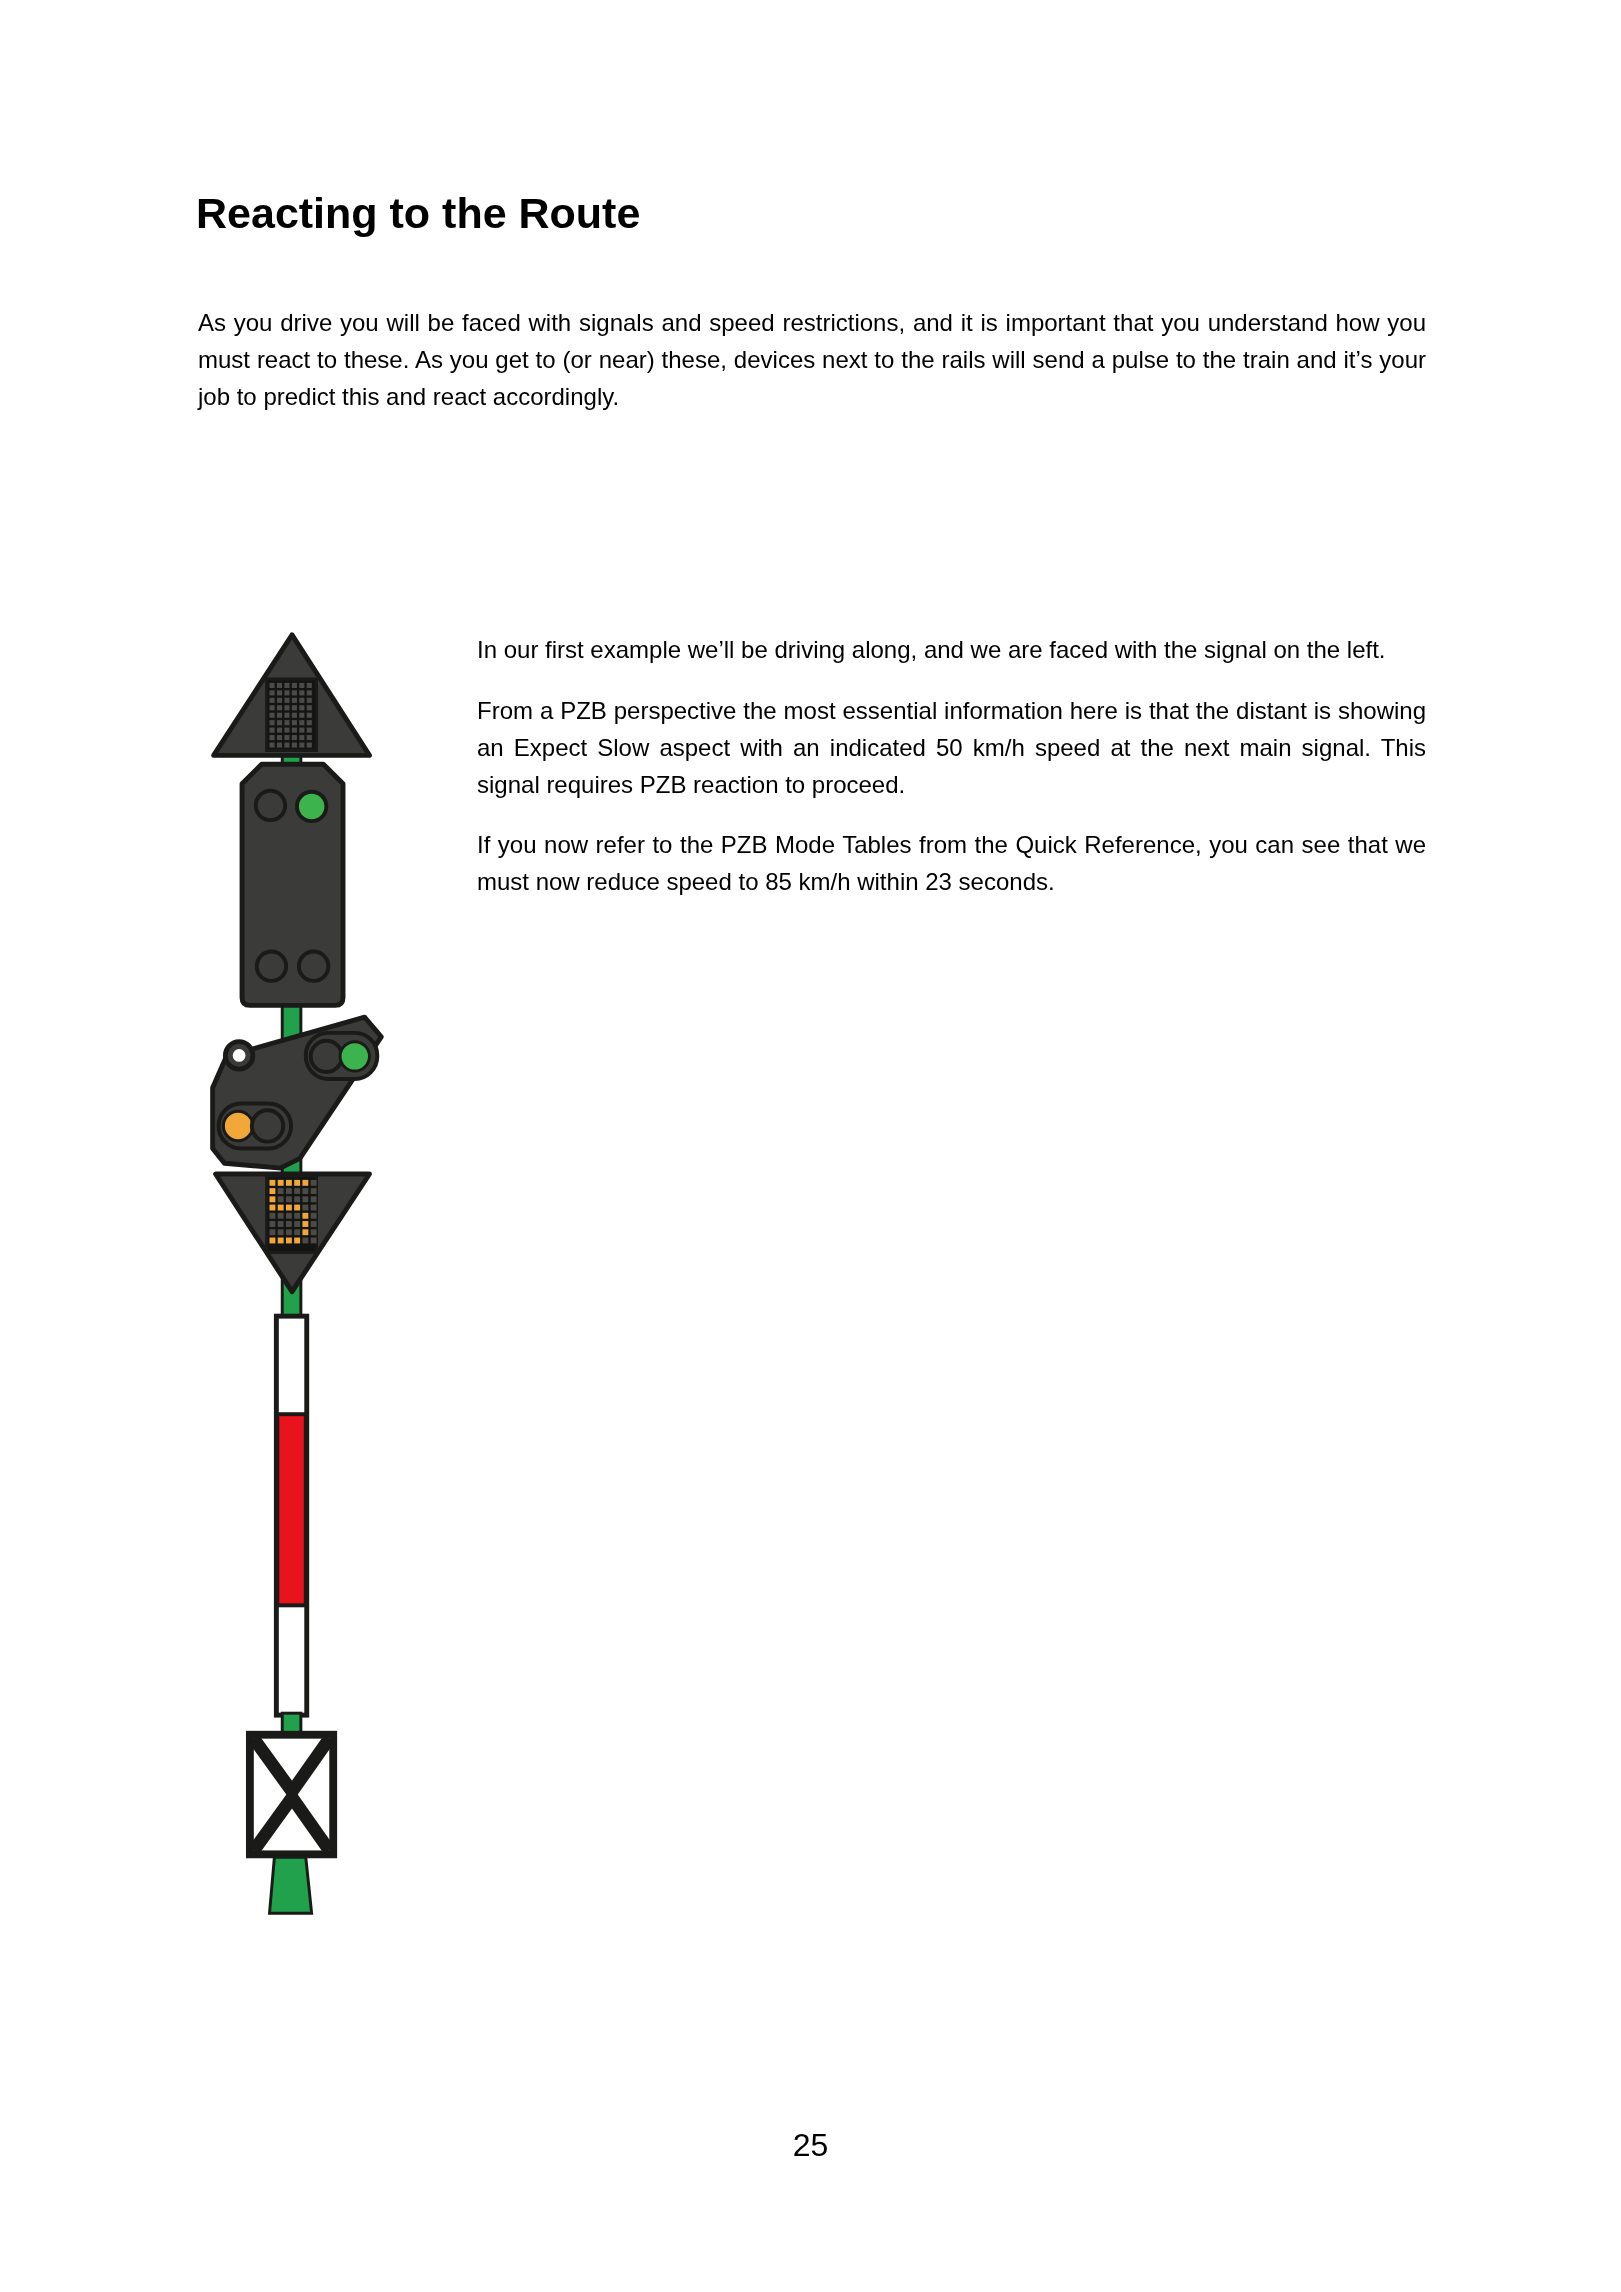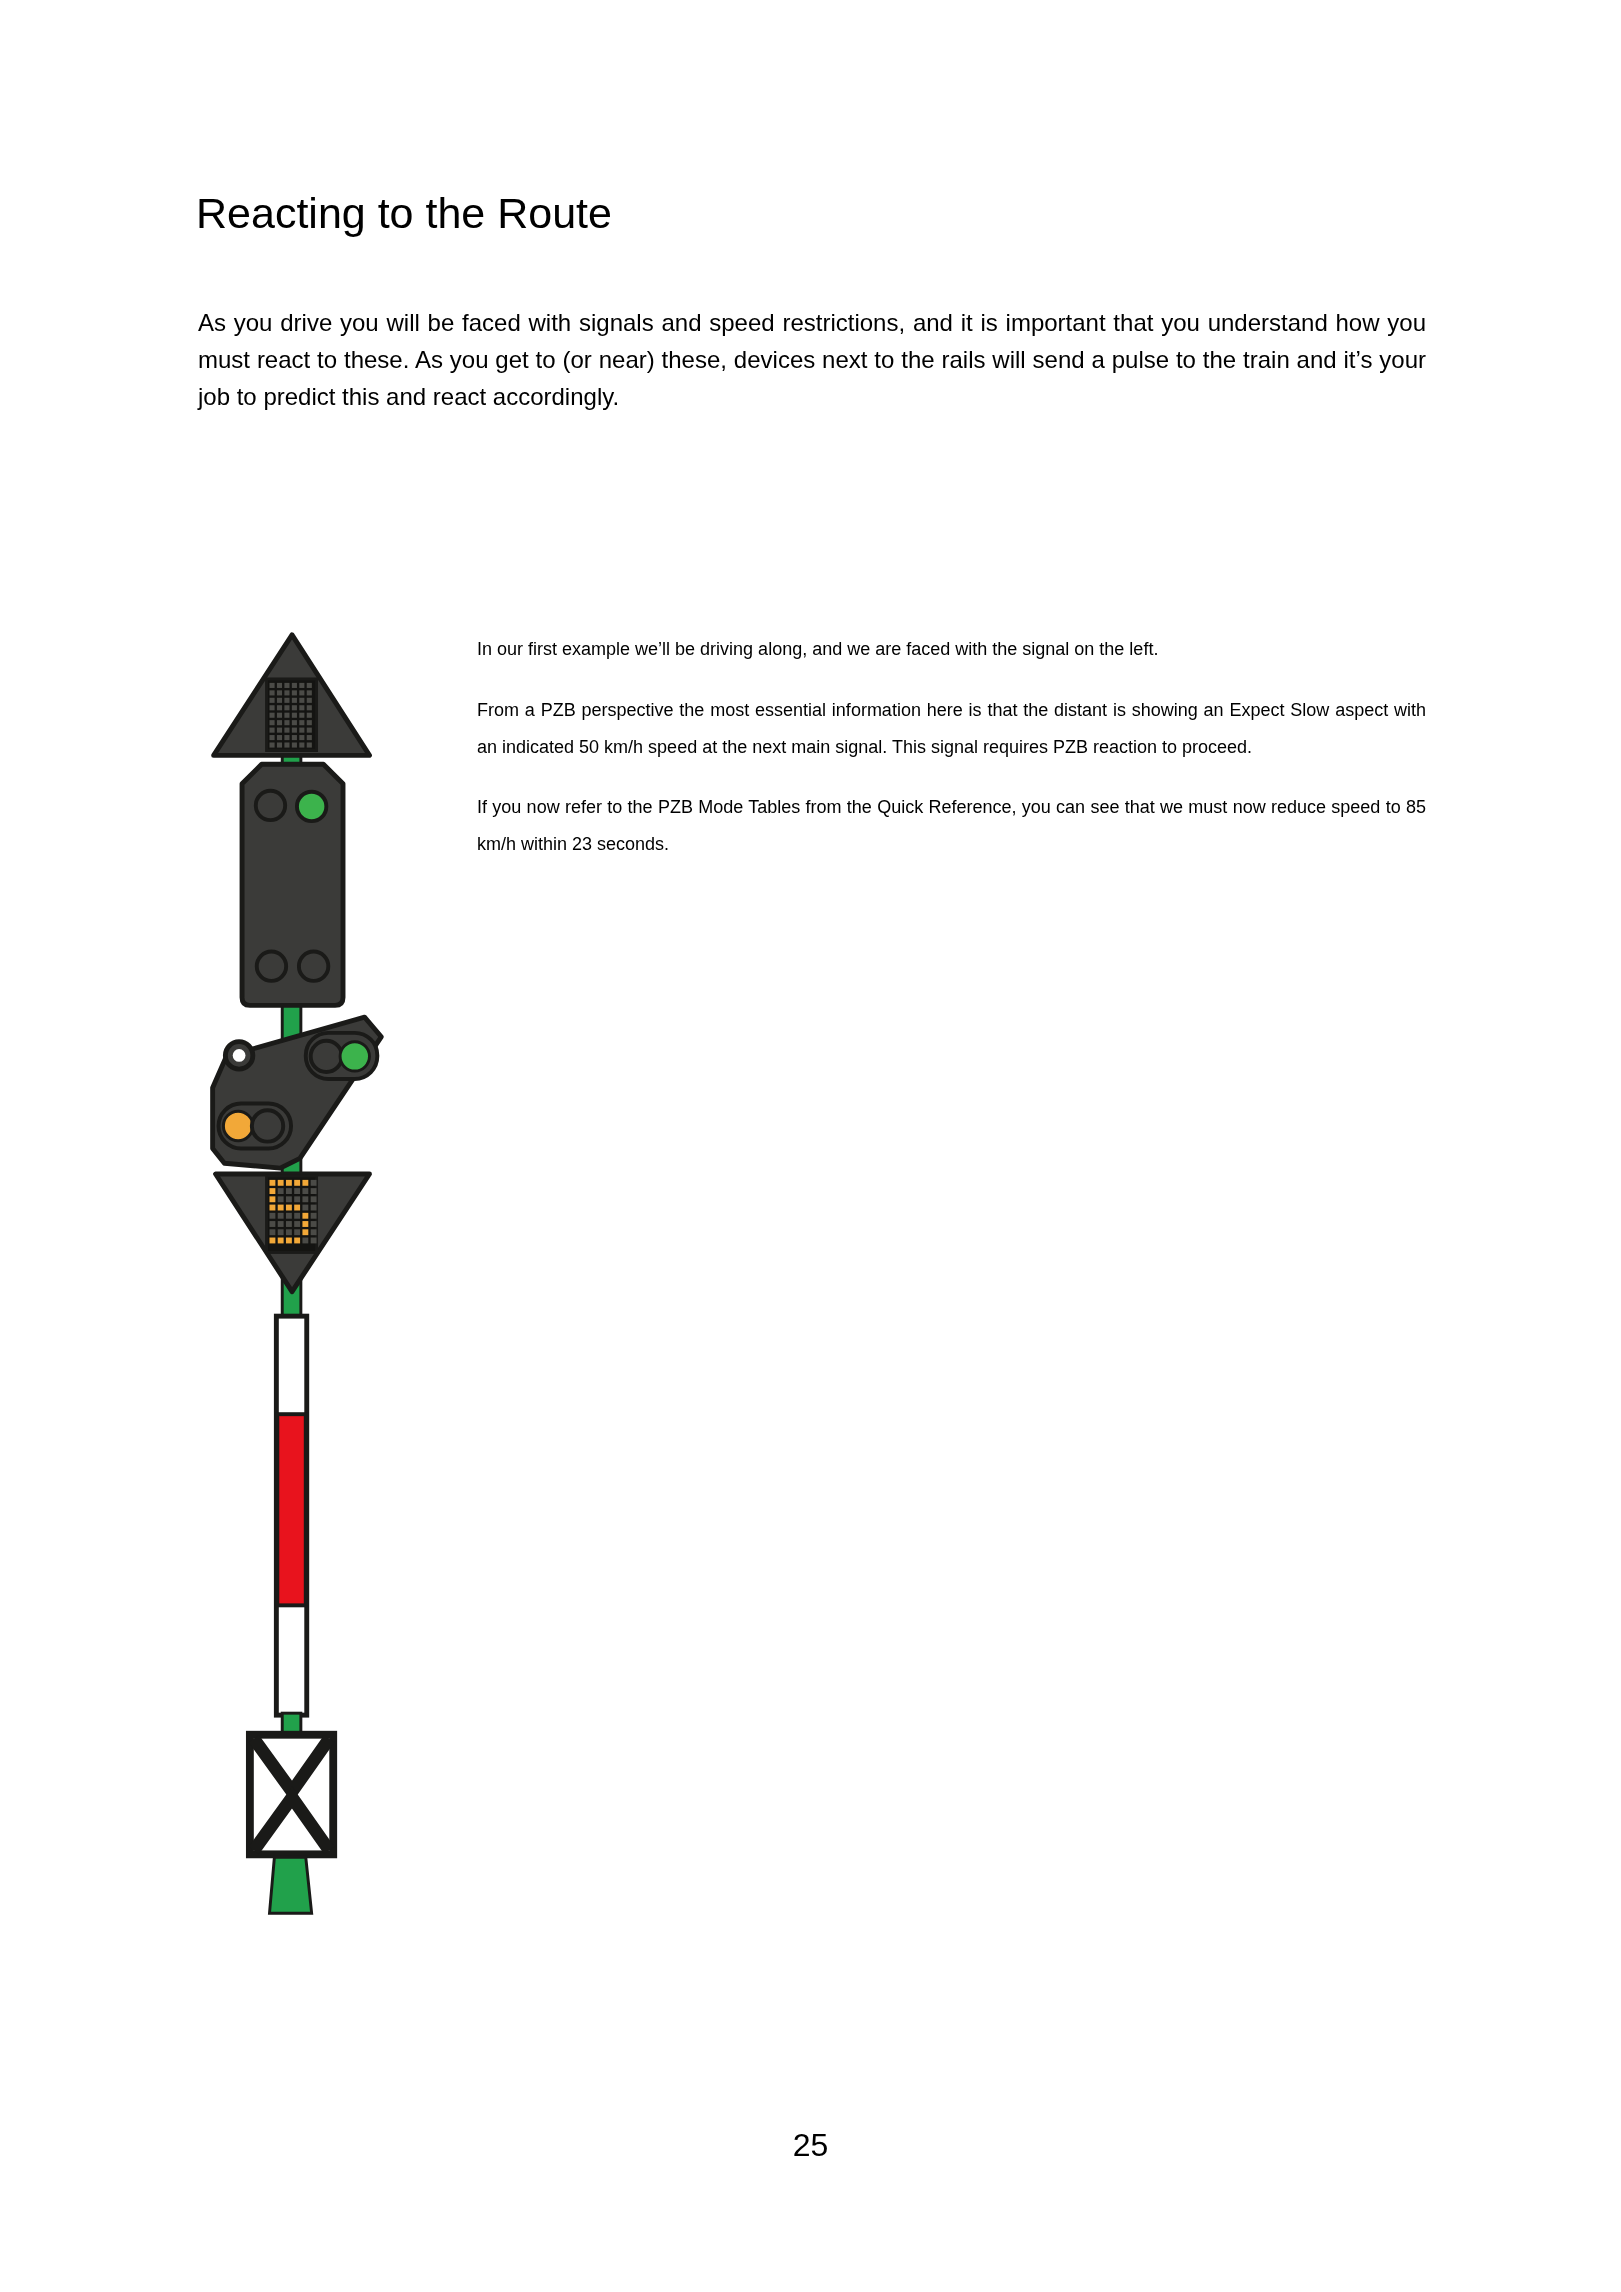--- a/index.html
+++ b/index.html
@@ -2,30 +2,30 @@
 <html style="--signal-body: #3b3b39; --outline: #1a1a18; --lamp-green: #3cb34c; --lamp-amber: #f2a838; --pole-green: #21a14b; --stripe-red: #e8131d; --stripe-white: #ffffff; --matrix-bg: #141412; --pixel-unlit: #4b4b47;"><head>
 <meta charset="utf-8">
 <style>
   html,body{margin:0;padding:0;}
   body{
     width:1621px;height:2293px;position:relative;background:#ffffff;
     font-family:"Liberation Sans",sans-serif;color:#000;overflow:hidden;
   }
   .page-title{
     position:absolute;left:196px;top:189px;margin:0;
-    font-size:43px;font-weight:normal;letter-spacing:0;
+    font-size:43px;font-weight:bold;letter-spacing:0;
   }
   .intro{
     position:absolute;left:198px;top:304px;width:1228px;
     font-size:24px;line-height:37px;text-align:justify;
   }
   .intro p{margin:0 0 21.6px 0;}
   .example-text{
     position:absolute;left:477px;top:631px;width:949px;
-    font-size:18px;line-height:37px;text-align:justify;
+    font-size:24px;line-height:37px;text-align:justify;
   }
   .example-text p{margin:0 0 23.5px 0;}
   .signal-figure{
     position:absolute;left:191px;top:627px;width:206px;height:1294px;
   }
   .page-number{
     position:absolute;left:0;top:2127px;width:1621px;
     text-align:center;font-size:32px;
   }
 </style>

